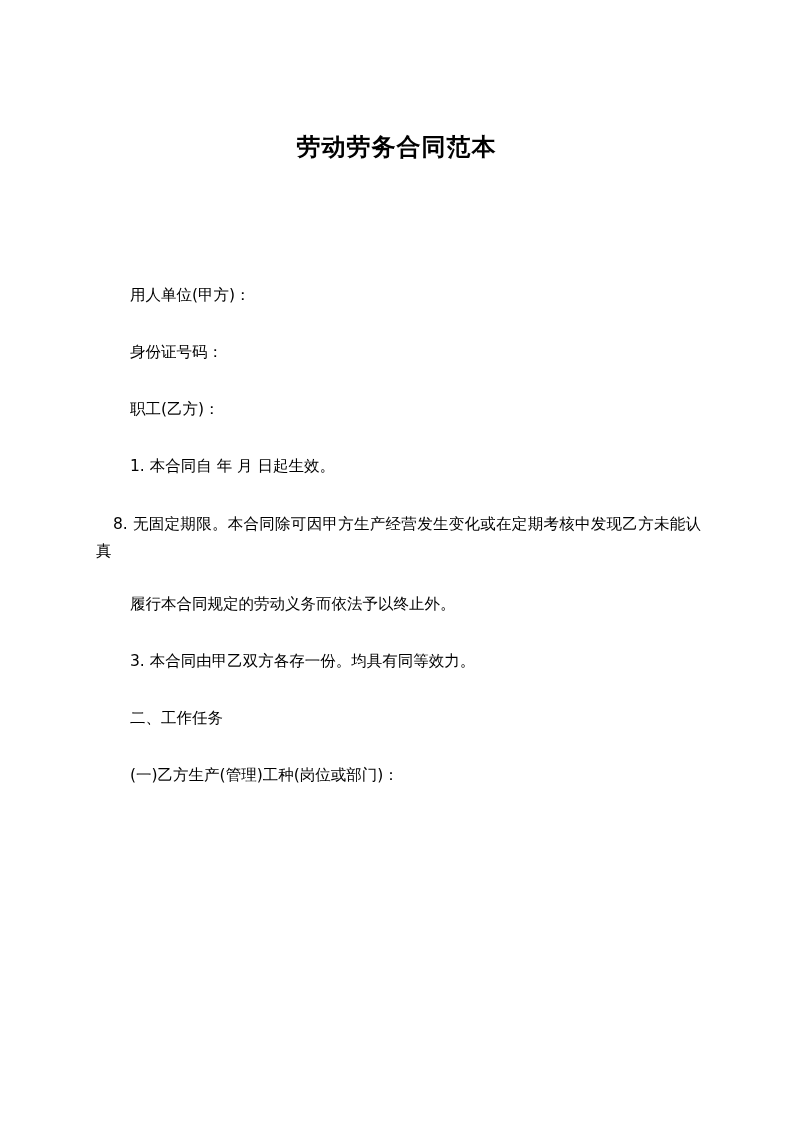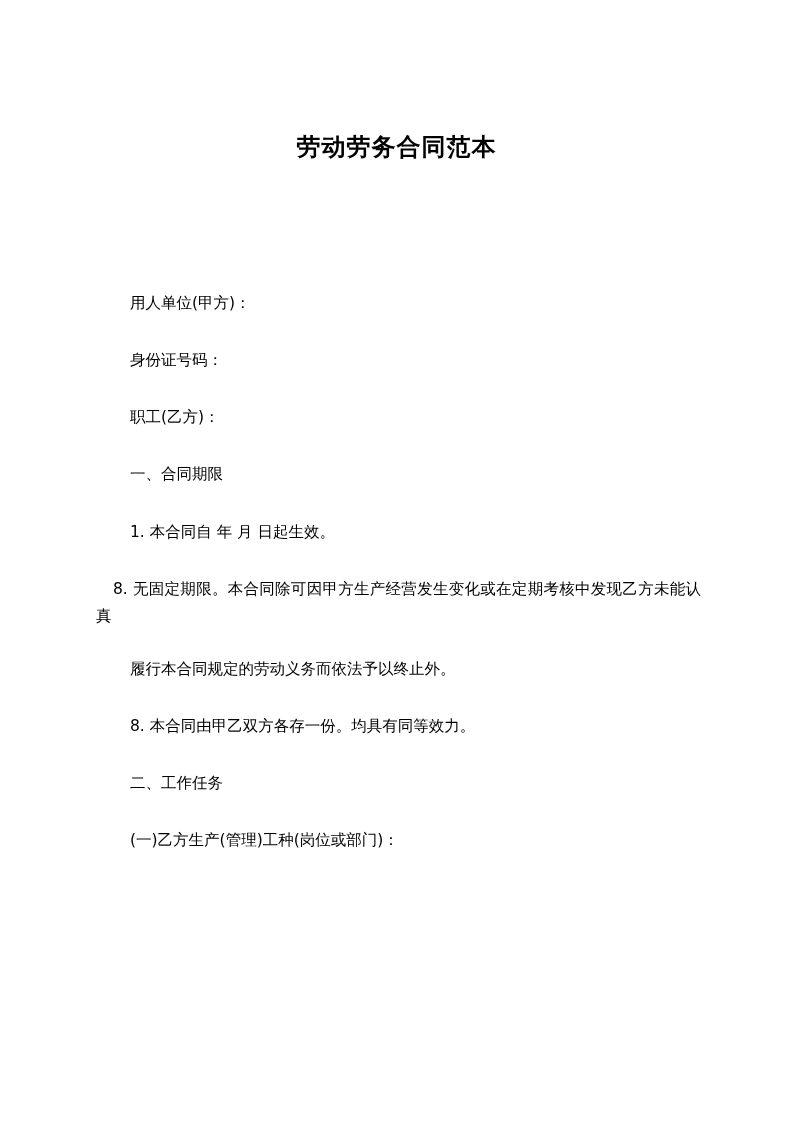--- a/index.html
+++ b/index.html
@@ -32,21 +32,21 @@
   }
   .body-block {
     position: absolute;
     left: 96px;
     right: 92px;
     top: 282px;
   }
   .para {
     font-size: 15.5px;
     line-height: 1.75;
-    margin: 8px 0 30px 0;
+    margin: 0 0 30px 0;
     text-align: justify;
   }
   .para.indent1 {
     text-indent: 34px;
   }
   .para.indent-half {
     text-indent: 17px;
   }
   .para.flow {
     margin-bottom: 26px;
@@ -64,24 +64,23 @@
 <body>
 
 <div class="page">
 
   <div class="doc-title">劳动劳务合同范本</div>
 
   <div class="body-block">
     <p class="para indent1">用人单位(甲方)：</p>
     <p class="para indent1">身份证号码：</p>
     <p class="para indent1">职工(乙方)：</p>
-    <p class="para indent1">一、合同期限</p>
     <p class="para indent1">1. 本合同自 年 月 日起生效。</p>
     <p class="para indent-half flow">8. 无固定期限。本合同除可因甲方生产经营发生变化或在定期考核中发现乙方未能认真</p>
     <p class="para indent1">履行本合同规定的劳动义务而依法予以终止外。</p>
-    <p class="para indent1">8. 本合同由甲乙双方各存一份。均具有同等效力。</p>
+    <p class="para indent1">3. 本合同由甲乙双方各存一份。均具有同等效力。</p>
     <p class="para indent1">二、工作任务</p>
     <p class="para indent1">(一)乙方生产(管理)工种(岗位或部门)：</p>
   </div>
 
   <div class="page-number">1</div>
 
 </div>
 
 </body></html>

